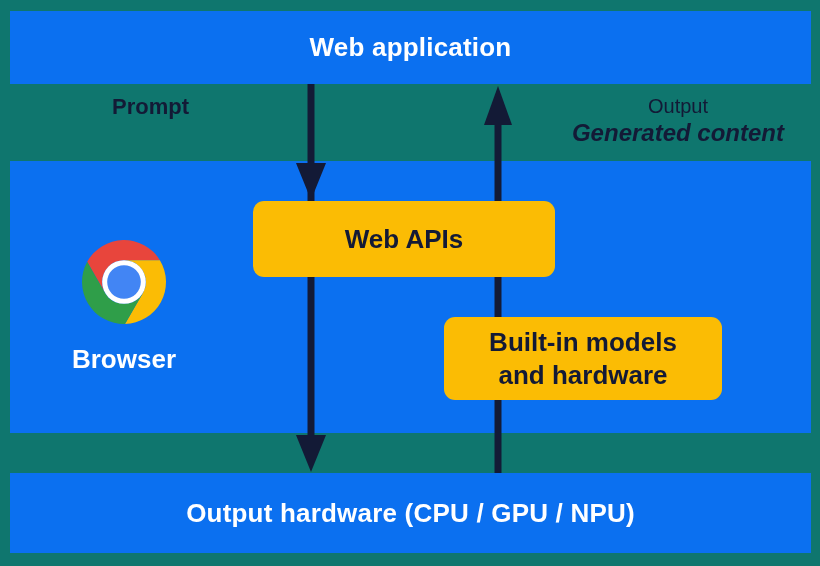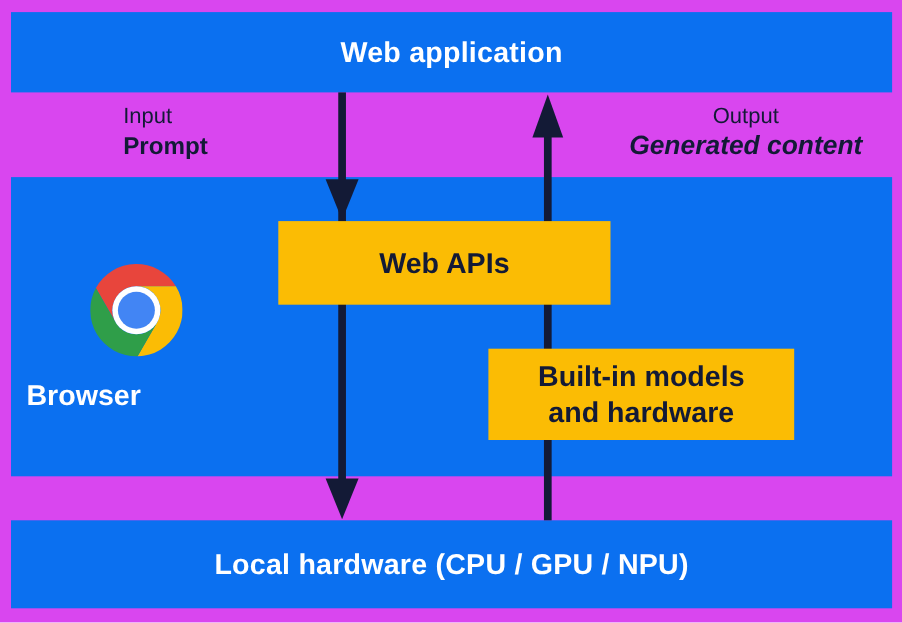--- a/index.html
+++ b/index.html
@@ -5,21 +5,21 @@
   html, body {
     margin: 0;
     padding: 0;
     background: #ffffff;
     font-family: "Liberation Sans", "DejaVu Sans", sans-serif;
   }
   .canvas {
     position: relative;
     width: 820px;
     height: 566px;
-    background: #d946ef;
+    background: #0f766e;
     overflow: hidden;
   }
   .bar {
     position: absolute;
     left: 10px;
     width: 801px;
     background: var(--blue, #0b70f0);
     display: flex;
     align-items: center;
     justify-content: center;
@@ -70,21 +70,21 @@
     position: absolute;
     background: var(--yellow, #fbbc04);
     color: var(--navy, #131a36);
     font-weight: bold;
     font-size: 26px;
     display: flex;
     flex-direction: column;
     align-items: center;
     justify-content: center;
     text-align: center;
-    border-radius: 0;
+    border-radius: 11px;
     z-index: 3;
   }
   .web-apis-box {
     left: 253px;
     top: 201px;
     width: 302px;
     height: 76px;
   }
   .builtin-box {
     left: 444px;
@@ -99,38 +99,37 @@
     top: 240px;
     width: 84px;
     height: 84px;
     z-index: 3;
   }
   .browser-label {
     position: absolute;
     left: 24px;
     top: 344px;
     width: 200px;
-    text-align: left;
+    text-align: center;
     color: #ffffff;
     font-weight: bold;
     font-size: 26px;
     z-index: 3;
   }
 </style>
 </head>
 <body>
 
 <div class="canvas">
 
   <div class="bar top-bar">
     <span class="bar-label">Web application</span>
   </div>
 
   <div class="flow-label input-label">
-    <div class="fl-title">Input</div>
     <div class="fl-value">Prompt</div>
   </div>
   <div class="flow-label output-label">
     <div class="fl-title">Output</div>
     <div class="fl-value">Generated content</div>
   </div>
 
   <div class="middle-section"></div>
 
   <svg class="arrows" width="820" height="566" viewBox="0 0 820 566" aria-hidden="true">
@@ -156,16 +155,16 @@
 
   <div class="box web-apis-box">
     <span>Web APIs</span>
   </div>
   <div class="box builtin-box">
     <span>Built-in models</span>
     <span>and hardware</span>
   </div>
 
   <div class="bar bottom-bar">
-    <span class="bar-label">Local hardware (CPU / GPU / NPU)</span>
+    <span class="bar-label">Output hardware (CPU / GPU / NPU)</span>
   </div>
 
 </div>
 
 </body></html>

